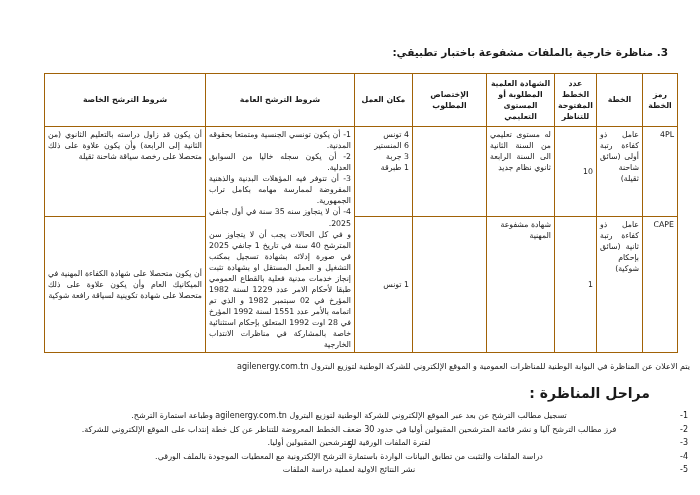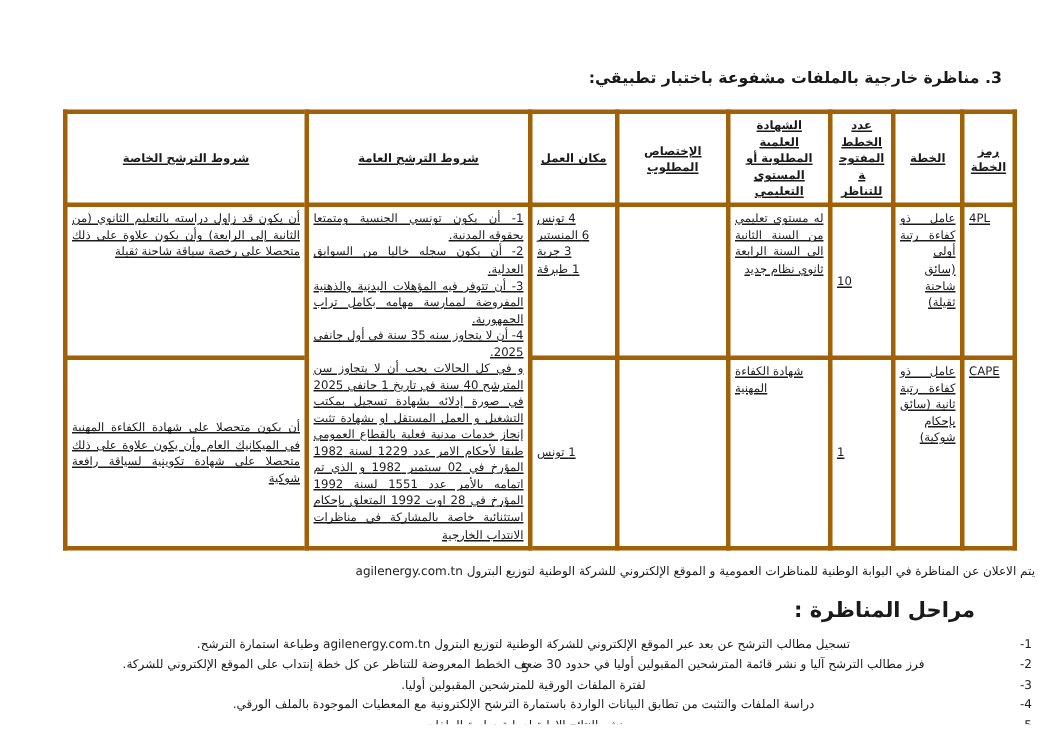--- a/index.html
+++ b/index.html
@@ -8,29 +8,29 @@
     background:#ffffff;color:#1a1a1a;direction:rtl;
     font-family:"DejaVu Sans",sans-serif;
     padding:46px 10px 0 30px;overflow:hidden;
   }
   .title{font-size:10.5px;font-weight:bold;text-align:right;margin:0 22px 0 0;}
   table.main{
     border-collapse:collapse;table-layout:fixed;width:633px;
     margin:15px 12px 0 0;
   }
   table.main th,table.main td{
-    border:3px solid #a16207;font-size:7.8px;line-height:1.42;
-    padding:2px 3px;vertical-align:top;word-wrap:break-word;text-decoration:underline;
+    border:1px solid #a16207;font-size:7.8px;line-height:1.42;
+    padding:2px 3px;vertical-align:top;word-wrap:break-word;
   }
   table.main th{font-weight:bold;text-align:center;vertical-align:middle;}
   tr.hdr{height:53px;}
   tr.r1{height:52px;}
   tr.r2{height:92px;}
   .just{text-align:justify;}
-  .cent{text-align:left;}
+  .cent{text-align:right;}
   .vmid{vertical-align:middle !important;}
   .gc p{margin:0;text-align:justify;}
   .note{margin:11px 0 0 0;font-size:7.5px;line-height:1.5;text-align:justify;}
   .note .lbl{font-weight:bold;}
   .announce{margin:9px 0 0 0;font-size:8px;font-weight:normal;text-align:right;}
   .stages-h{margin:14px 40px 0 0;font-size:14px;font-weight:bold;text-align:right;}
   .stage-list{margin:8px 2px 0 0;}
   .stage-item{display:flex;gap:9px;font-size:8px;line-height:13.5px;}
   .stage-num{flex:0 0 auto;min-width:11px;direction:ltr;text-align:right;}
   .stage-num::before{content:"-";}
@@ -86,21 +86,21 @@
           <p>3- أن تتوفر فيه المؤهلات البدنية والذهنية المفروضة لممارسة مهامه بكامل تراب الجمهورية.</p>
           <p>4- أن لا يتجاوز سنه 35 سنة في أول جانفي 2025.</p>
           <p>و في كل الحالات يجب أن لا يتجاوز سن المترشح 40 سنة في تاريخ 1 جانفي 2025 في صورة إدلائه بشهادة تسجيل بمكتب التشغيل و العمل المستقل او بشهادة تثبت إنجاز خدمات مدنية فعلية بالقطاع العمومي طبقا لأحكام الامر عدد 1229 لسنة 1982 المؤرخ في 02 سبتمبر 1982 و الذي تم اتمامه بالأمر عدد 1551 لسنة 1992 المؤرخ في 28 اوت 1992 المتعلق بإحكام استثنائية خاصة بالمشاركة في مناظرات الانتداب الخارجية</p>
         </td>
         <td class="just">أن يكون قد زاول دراسته بالتعليم الثانوي (من الثانية إلى الرابعة) وأن يكون علاوة على ذلك متحصلا على رخصة سياقة شاحنة ثقيلة</td>
       </tr>
       <tr class="r2">
         <td class="cent">CAPE</td>
         <td class="just">عامل ذو كفاءة رتبة ثانية (سائق بإحكام شوكية)</td>
         <td class="cent vmid">1</td>
-        <td class="cent">شهادة الكفاءة المهنية</td>
+        <td class="cent">شهادة مشفوعة المهنية</td>
         <td></td>
         <td class="cent vmid">
           <div>1 تونس</div>
         </td>
         <td class="just vmid">أن يكون متحصلا على شهادة الكفاءة المهنية في الميكانيك العام وأن يكون علاوة على ذلك متحصلا على شهادة تكوينية لسياقة رافعة شوكية</td>
       </tr>
     </tbody>
   </table>
 
 

